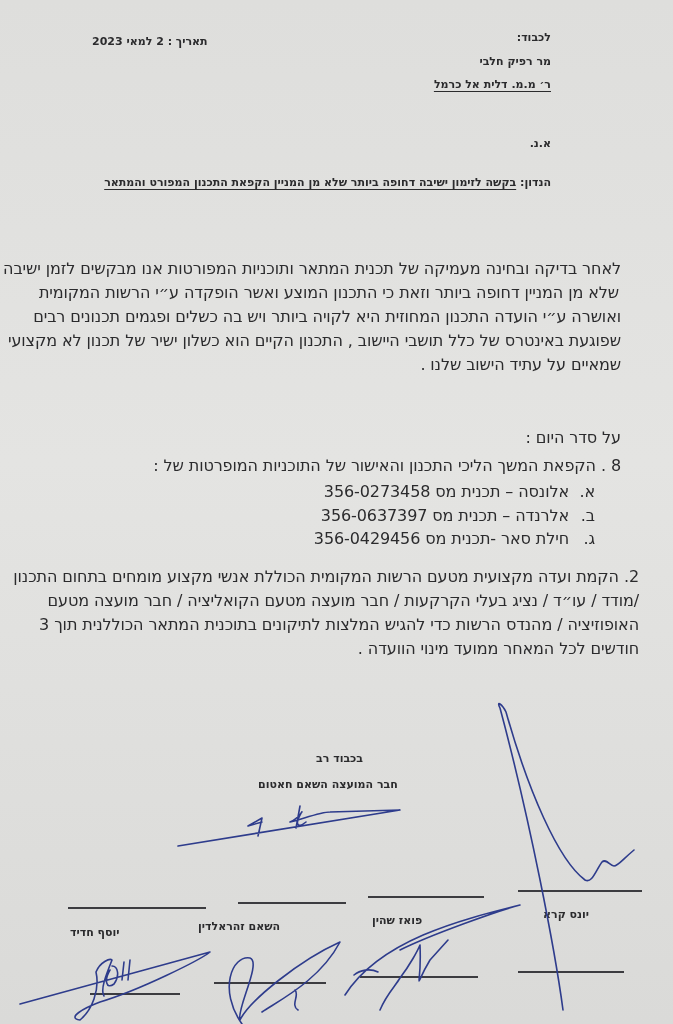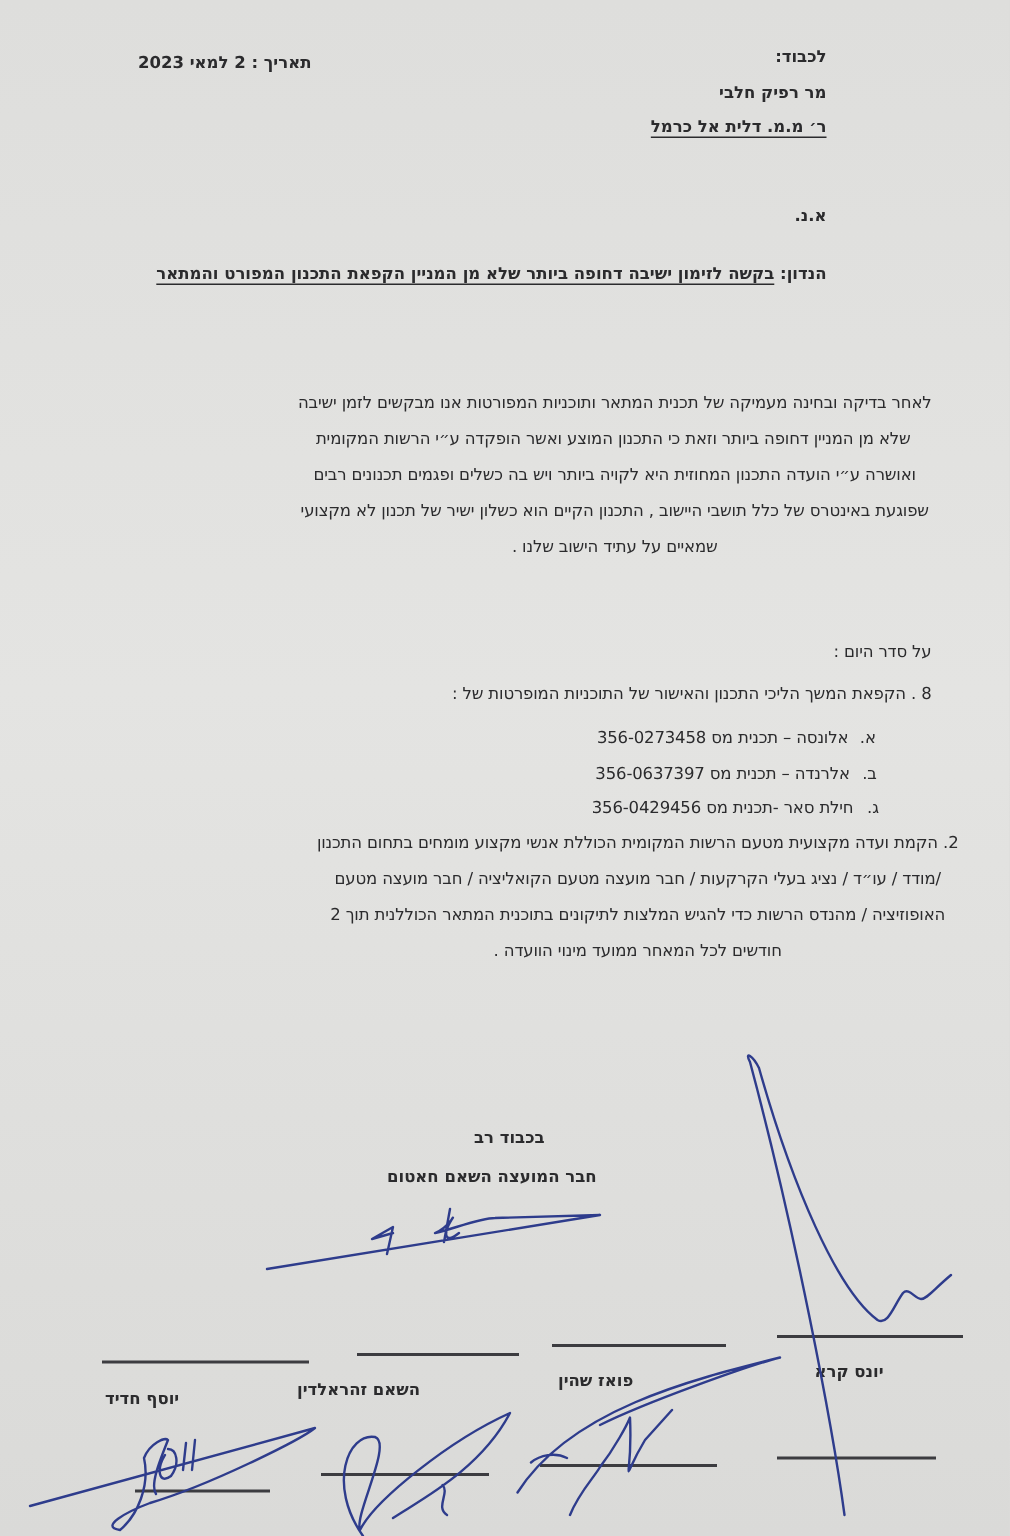--- a/index.html
+++ b/index.html
@@ -1,21 +1,21 @@
 <!DOCTYPE html>
 <html><head>
 <meta charset="utf-8">
 <style>
   html,body{margin:0;padding:0;}
   body{width:673px;height:1024px;overflow:hidden;background:#dcdcda;font-family:"DejaVu Sans","Liberation Sans",sans-serif;color:#2b2b2d;}
   .page{position:relative;width:673px;height:1024px;background:linear-gradient(180deg,#dededc 0%,#e4e4e2 45%,#dadad8 100%);direction:rtl;}
   .abs{position:absolute;white-space:nowrap;}
   .bold{font-weight:bold;}
   .t{font-size:11px;}
-  .body{font-size:11px;letter-spacing:-0.1px;text-align:center;}
+  .body{font-size:16px;letter-spacing:-0.1px;}
   .u{text-decoration:underline;text-underline-offset:3px;}
   .line{position:absolute;height:1.5px;background:#3c3c40;}
   svg.sig{position:absolute;overflow:visible;}
   svg.sig path{fill:none;stroke:#2e3c8c;stroke-width:1.6;stroke-linecap:round;stroke-linejoin:round;}
 </style>
 </head>
 <body>
 
 <div class="page">
 
@@ -41,24 +41,24 @@
 
   <div class="abs body" style="right:52px;top:428px;">על סדר היום :</div>
   <div class="abs body" style="right:52px;top:456px;">8 . הקפאת המשך הליכי התכנון והאישור של התוכניות המופרטות של :</div>
 
   <div class="abs body" style="right:78px;top:480px;line-height:23.5px;">
     <div><span style="display:inline-block;width:26px;">א.</span><span>אלונסה – תכנית מס 356-0273458</span></div>
     <div><span style="display:inline-block;width:26px;">ב.</span><span>אלרנדה – תכנית מס 356-0637397</span></div>
     <div><span style="display:inline-block;width:26px;">ג.</span><span>חילת סאר -תכנית מס 356-0429456</span></div>
   </div>
 
-  <div class="abs body" style="right:34px;top:550px;line-height:24px;">
+  <div class="abs body" style="right:34px;top:565px;line-height:24px;">
     <div>2. הקמת ועדה מקצועית מטעם הרשות המקומית הכוללת אנשי מקצוע מומחים בתחום התכנון</div>
     <div>/מודד / עו״ד / נציג בעלי הקרקעות / חבר מועצה מטעם הקואליציה / חבר מועצה מטעם</div>
-    <div>האופוזיציה /  מהנדס הרשות כדי להגיש  המלצות לתיקונים בתוכנית המתאר הכוללנית תוך 2</div>
+    <div>האופוזיציה /  מהנדס הרשות כדי להגיש  המלצות לתיקונים בתוכנית המתאר הכוללנית תוך 3</div>
     <div>חודשים לכל המאחר  ממועד מינוי הוועדה .</div>
   </div>
 
   <div class="abs t bold" style="left:316px;top:752px;">בכבוד רב</div>
   <div class="abs t bold" style="left:258px;top:778px;">חבר המועצה השאם חאטום</div>
 
   <svg class="sig" style="left:0;top:0;" width="673" height="1024">
     <path d="M178 846 L400 810 L330 812 C320 812 300 820 290 822 C300 818 305 806 300 815 C296 822 296 830 306 822 M262 822 L248 826 L262 818 L258 836 M300 806 L296 828"></path>
   </svg>
 

